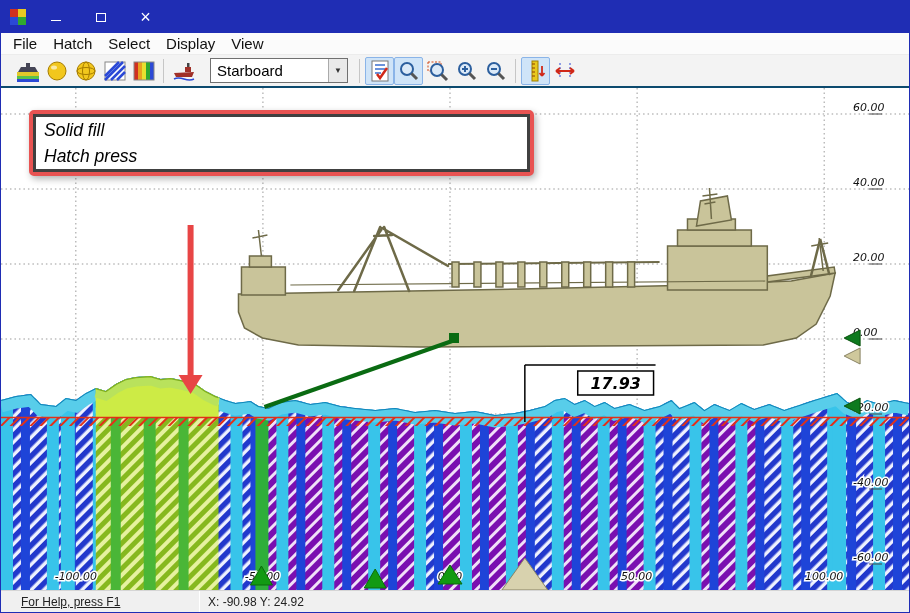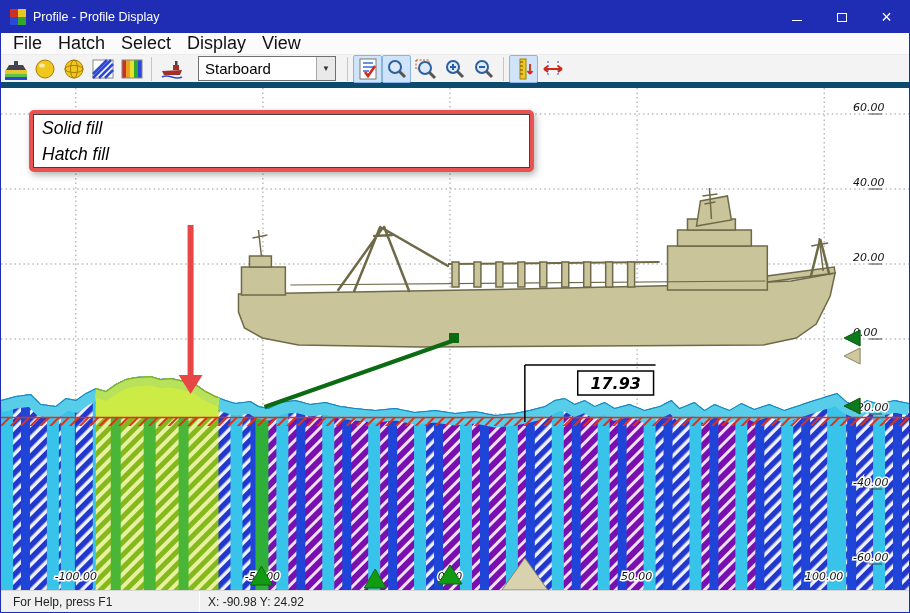--- a/index.html
+++ b/index.html
@@ -9,64 +9,63 @@
   
   .titlebar{height:32px;background:#1f2db4;display:flex;align-items:center;color:#fff;}
   .app-icon{width:16px;height:16px;margin:0 7px 0 9px;flex:0 0 auto;}
   .titlebar .title{font-size:12.5px;flex:1;}
   .win-controls{display:flex;height:100%;}
   .wbtn{width:45px;height:100%;display:flex;align-items:center;justify-content:center;cursor:default;}
   .min-glyph{width:10px;height:1px;background:#fff;display:block;margin-top:6px;}
   .max-glyph{width:10px;height:9px;border:1.2px solid #fff;display:block;}
   .close-glyph::before{content:"\00D7";font-size:18px;line-height:18px;color:#fff;}
   
-  .menubar{height:22px;background:#fbfbfb;display:flex;align-items:center;font-size:18px;color:#111;padding-left:4px;border-bottom:1px solid #ececec;}
+  .menubar{height:22px;background:#fbfbfb;display:flex;align-items:center;font-size:15px;color:#111;padding-left:4px;border-bottom:1px solid #ececec;}
   .menubar span{padding:3px 8px;}
   
-  .toolbar{height:33px;background:#f3f3f3;border-bottom:6px solid #0c4a6e;display:flex;align-items:center;padding-left:0;}
+  .toolbar{height:33px;background:#f3f3f3;border-bottom:2px solid #0c4a6e;display:flex;align-items:center;padding-left:12px;}
   .tbtn{width:29px;height:28px;display:flex;align-items:center;justify-content:center;border:1px solid transparent;border-radius:2px;background:transparent;}
   .tbtn.active{background:#cfe4f8;border-color:#8ab4e8;}
   .tbtn svg{display:block;}
   .tsep{width:1px;height:24px;background:#c6c6c6;margin:0 5px;}
   .combo{width:138px;height:25px;border:1px solid #707070;background:#fff;display:flex;align-items:center;margin-left:12px;margin-right:6px;}
   .combo-text{flex:1;font-size:15px;padding-left:6px;color:#000;}
   .combo-btn{width:19px;height:100%;background:#e9e9e9;border-left:1px solid #aaa;display:flex;align-items:center;justify-content:center;}
   .combo-btn::before{content:"\25BC";font-size:8px;color:#333;}
   
   .chart{position:relative;height:502px;background:#fff;overflow:hidden;font-style:italic;}
   .chart svg.main{display:block;}
   
   .fill-menu-wrap{position:absolute;left:28px;top:22px;width:505px;border:4px solid #e85352;border-radius:5px;background:#fff;box-shadow:2px 3px 7px rgba(0,0,0,.3);z-index:5;}
-  .fill-menu{border:1px solid #404040;background:#c4b5fd;}
+  .fill-menu{border:3px solid #404040;background:#c4b5fd;}
   .fill-item{height:26px;line-height:26px;padding-left:8px;font-size:17.5px;color:#000;background:#fff;white-space:nowrap;}
   .fill-item.selected{background:#1a8edd;color:#fff;}
   
   .statusbar{height:22px;background:#f0f0f0;border-top:1px solid #d5d5d5;display:flex;align-items:center;font-size:12px;color:#222;}
-  .sb-left{width:198px;padding-left:12px;}
+  .sb-left{width:198px;padding-left:20px;text-decoration:underline;}
   .sb-div{width:1px;height:100%;background:#c9c9c9;border-right:1px solid #fff;}
   .sb-coords{padding-left:8px;}
   
   .tick{font-family:"DejaVu Sans","Liberation Sans",sans-serif;font-size:11px;fill:#111;paint-order:stroke;stroke:#fff;stroke-width:3px;}
   .mval{font-family:"DejaVu Sans","Liberation Sans",sans-serif;font-size:16px;font-weight:bold;fill:#000;stroke:none;}
 </style>
 </head>
 <body>
 
 <div class="window">
 
   <div class="titlebar">
     <span class="app-icon">
       <svg width="16" height="16">
           <rect width="8" height="8" fill="#d03020"></rect>
           <rect x="8" width="8" height="8" fill="#e8c820"></rect>
           <rect y="8" width="8" height="8" fill="#2b49d6"></rect>
           <rect x="8" y="8" width="8" height="8" fill="#30a830"></rect>
         </svg>
     </span>
-    <span class="title">Profile - Profile Display</span>
     <div class="win-controls">
       <div class="wbtn">
           <span class="min-glyph"></span>
         </div>
       <div class="wbtn">
           <span class="max-glyph"></span>
         </div>
       <div class="wbtn">
           <span class="close-glyph"></span>
         </div>
@@ -336,21 +335,21 @@
 
       <g>
         <line x1="190" y1="137" x2="190" y2="289" stroke="#e84545" stroke-width="6"></line>
         <polygon points="178,287 202,287 190,306" fill="#e84545"></polygon>
       </g>
     </svg>
 
     <div class="fill-menu-wrap">
       <div class="fill-menu">
         <div class="fill-item">Solid fill</div>
-        <div class="fill-item">Hatch fill</div>
+        <div class="fill-item">Hatch press</div>
       </div>
     </div>
   </div>
 
   <div class="statusbar">
     <span class="sb-left">For Help, press F1</span>
     <span class="sb-div"></span>
     <span class="sb-coords">X: -90.98 Y: 24.92</span>
   </div>
 

